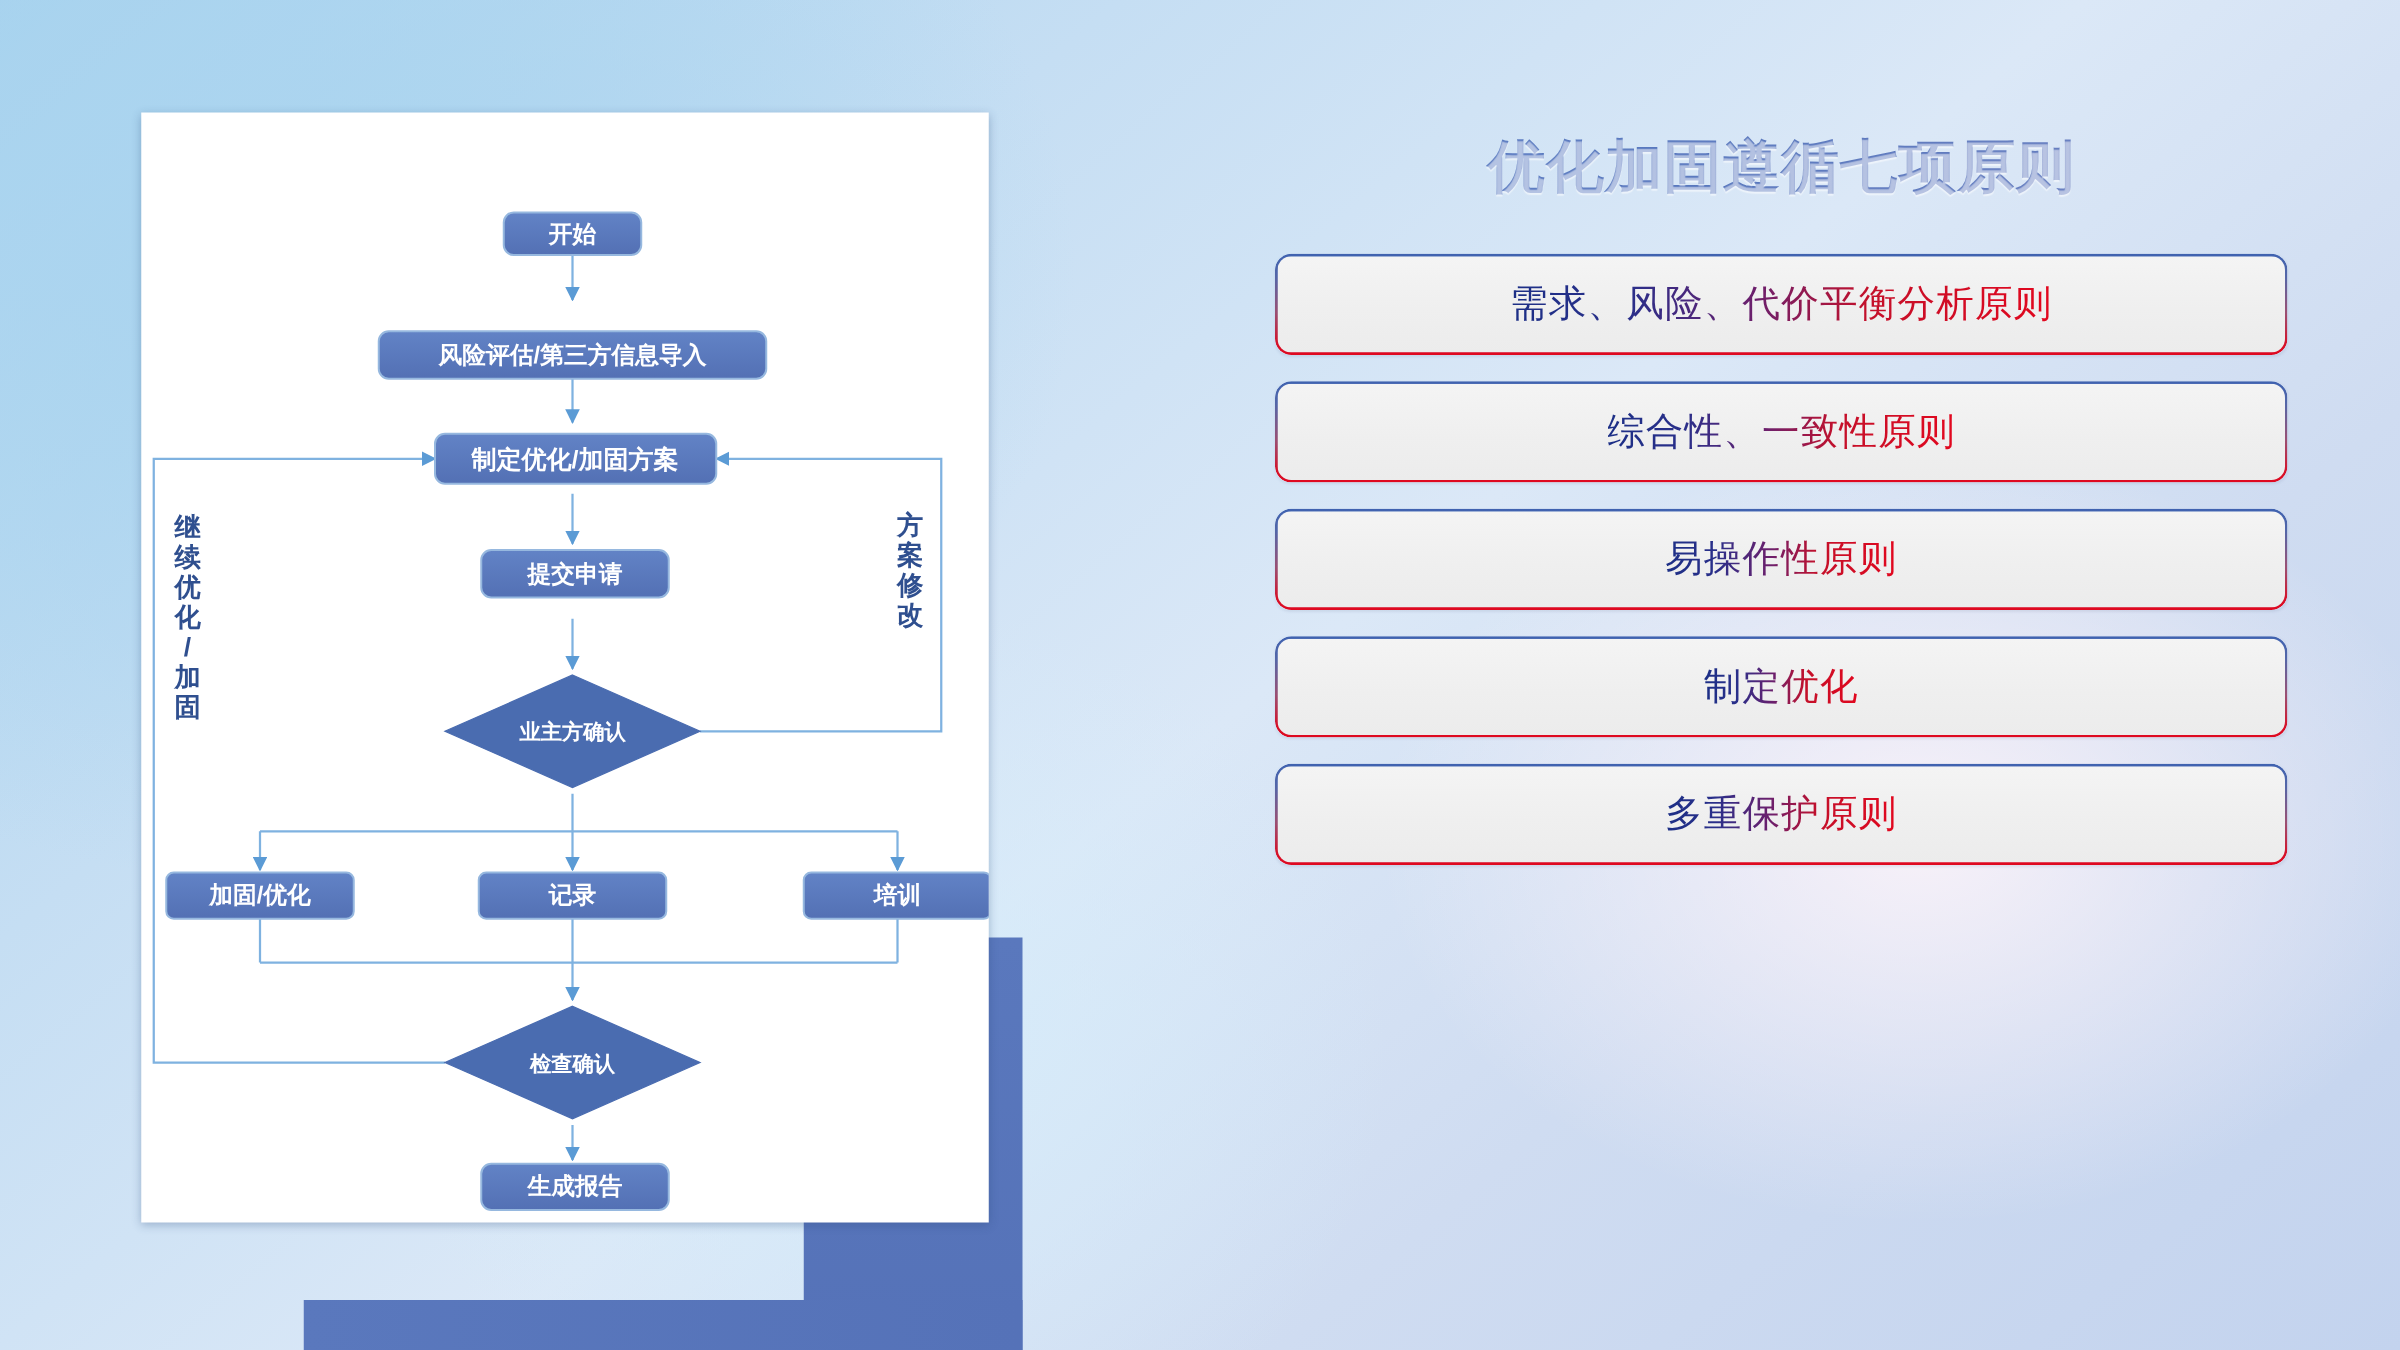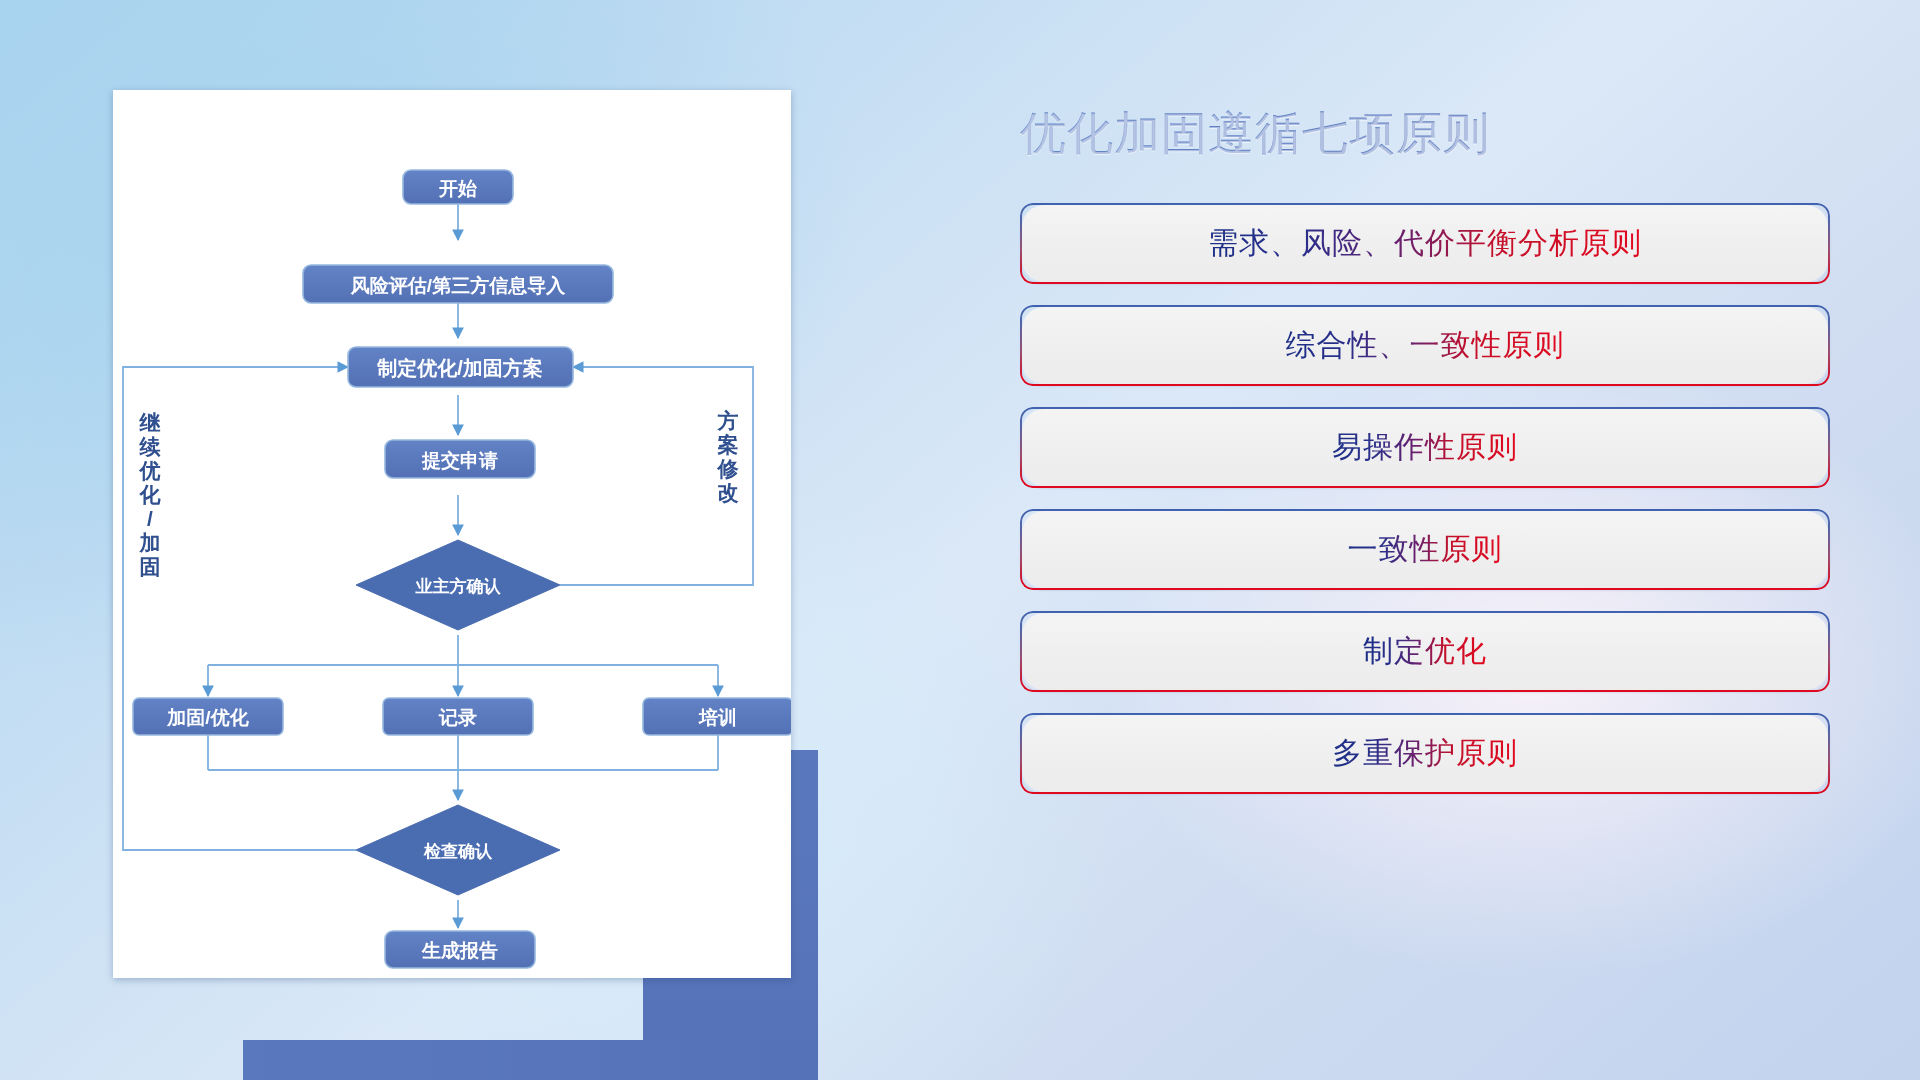--- a/index.html
+++ b/index.html
@@ -62,36 +62,37 @@
   }
 
   
   #right-panel {
     position: absolute;
     left: 1020px; top: 108px;
     width: 810px; height: 910px;
   }
   #panel-title {
     font-size: 46px;
-    font-weight: normal;
+    font-weight: bold;
+    text-align: center;
     letter-spacing: 1px;
     color: #5578c0;
     background: linear-gradient(95deg, #5d7fc4 0%, #5776bd 45%, #6b7fc0 100%);
     -webkit-background-clip: text;
     background-clip: text;
     -webkit-text-fill-color: transparent;
     text-shadow: 0 1px 1px rgba(255,255,255,0.55);
     margin: 0 0 44px 0;
     line-height: 1.1;
   }
   .card-list { display: flex; flex-direction: column; gap: 21px; }
   .p-card {
     position: relative;
     height: 77px;
-    border-radius: 24px;
+    border-radius: 12px;
     background: linear-gradient(180deg,#f4f4f4 0%, #efefef 55%, #ececec 100%);
     border: 2px solid transparent;
     background-clip: padding-box;
     display: flex; align-items: center; justify-content: center;
     box-shadow: 0 1px 2px rgba(60,80,130,0.10);
   }
   .p-card::before {
     content: "";
     position: absolute;
     inset: -2px;
@@ -237,22 +238,19 @@
     <div class="p-card">
       <span class="p-card-text">需求、风险、代价平衡分析原则</span>
     </div>
     <div class="p-card">
       <span class="p-card-text">综合性、一致性原则</span>
     </div>
     <div class="p-card">
       <span class="p-card-text">易操作性原则</span>
     </div>
     <div class="p-card">
-      <span class="p-card-text">一致性原则</span>
-    </div>
-    <div class="p-card">
       <span class="p-card-text">制定优化</span>
     </div>
     <div class="p-card">
       <span class="p-card-text">多重保护原则</span>
     </div>
   </div>
 </div>
 
 </body></html>

